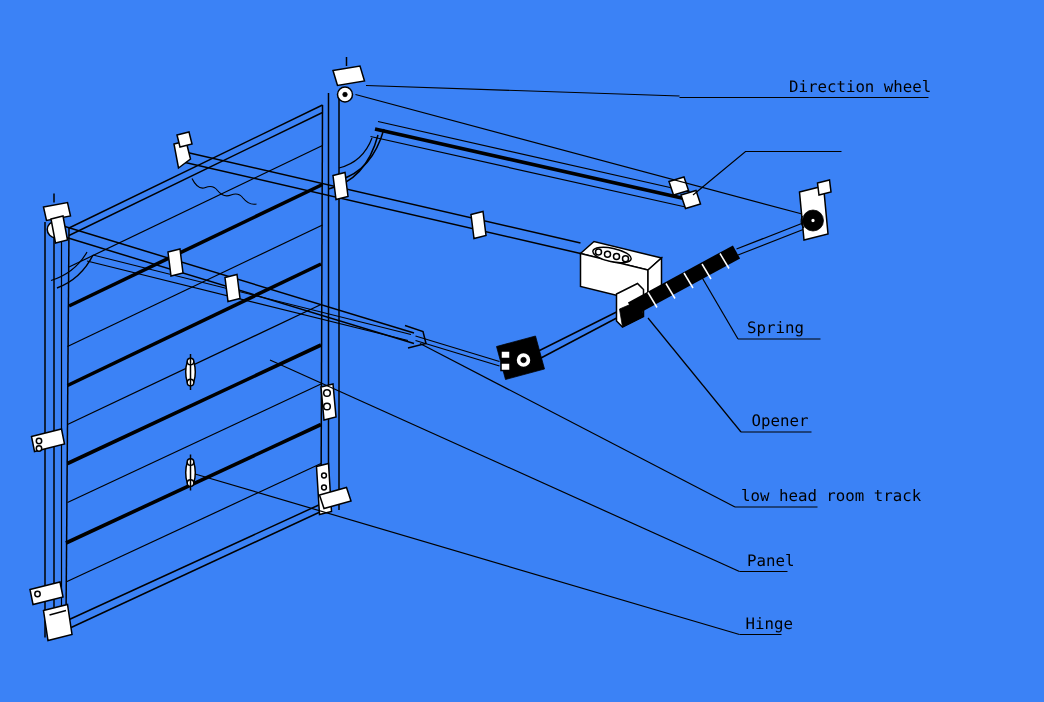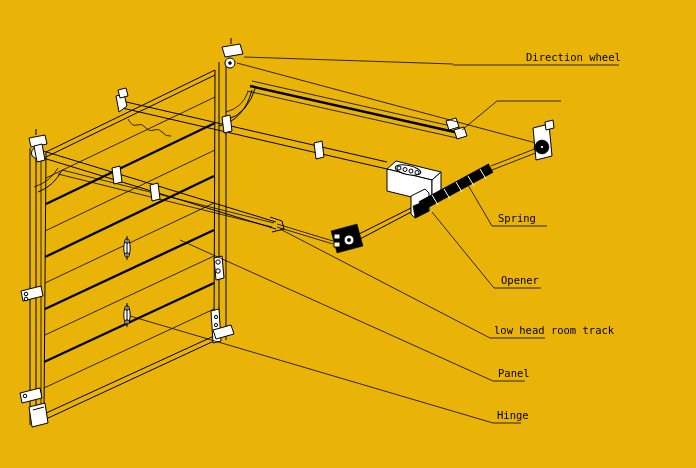--- a/index.html
+++ b/index.html
@@ -1,16 +1,16 @@
 <!DOCTYPE html>
 <html><head>
 <meta charset="utf-8">
 <style>
   html,body{margin:0;padding:0;background:#ffffff;}
-  .stage{position:relative;width:696px;height:468px;background:#eab308;overflow:hidden;
+  .stage{position:relative;width:696px;height:468px;background:#3b82f6;overflow:hidden;
          font-family:"DejaVu Sans Mono", monospace;}
   svg{display:block}
   .ln{stroke:#000;stroke-width:1;fill:none;}
   .thin{stroke:#000;stroke-width:0.8;fill:none;}
   .bold{stroke:#000;stroke-width:2.4;fill:none;}
   .wh{fill:#fff;stroke:#000;stroke-width:1;}
   .bk{fill:#000;stroke:#000;stroke-width:0.5;}
   .lbl{font-family:"DejaVu Sans Mono", monospace;font-size:10.5px;fill:#000;letter-spacing:0px;}
 </style>
 </head>

